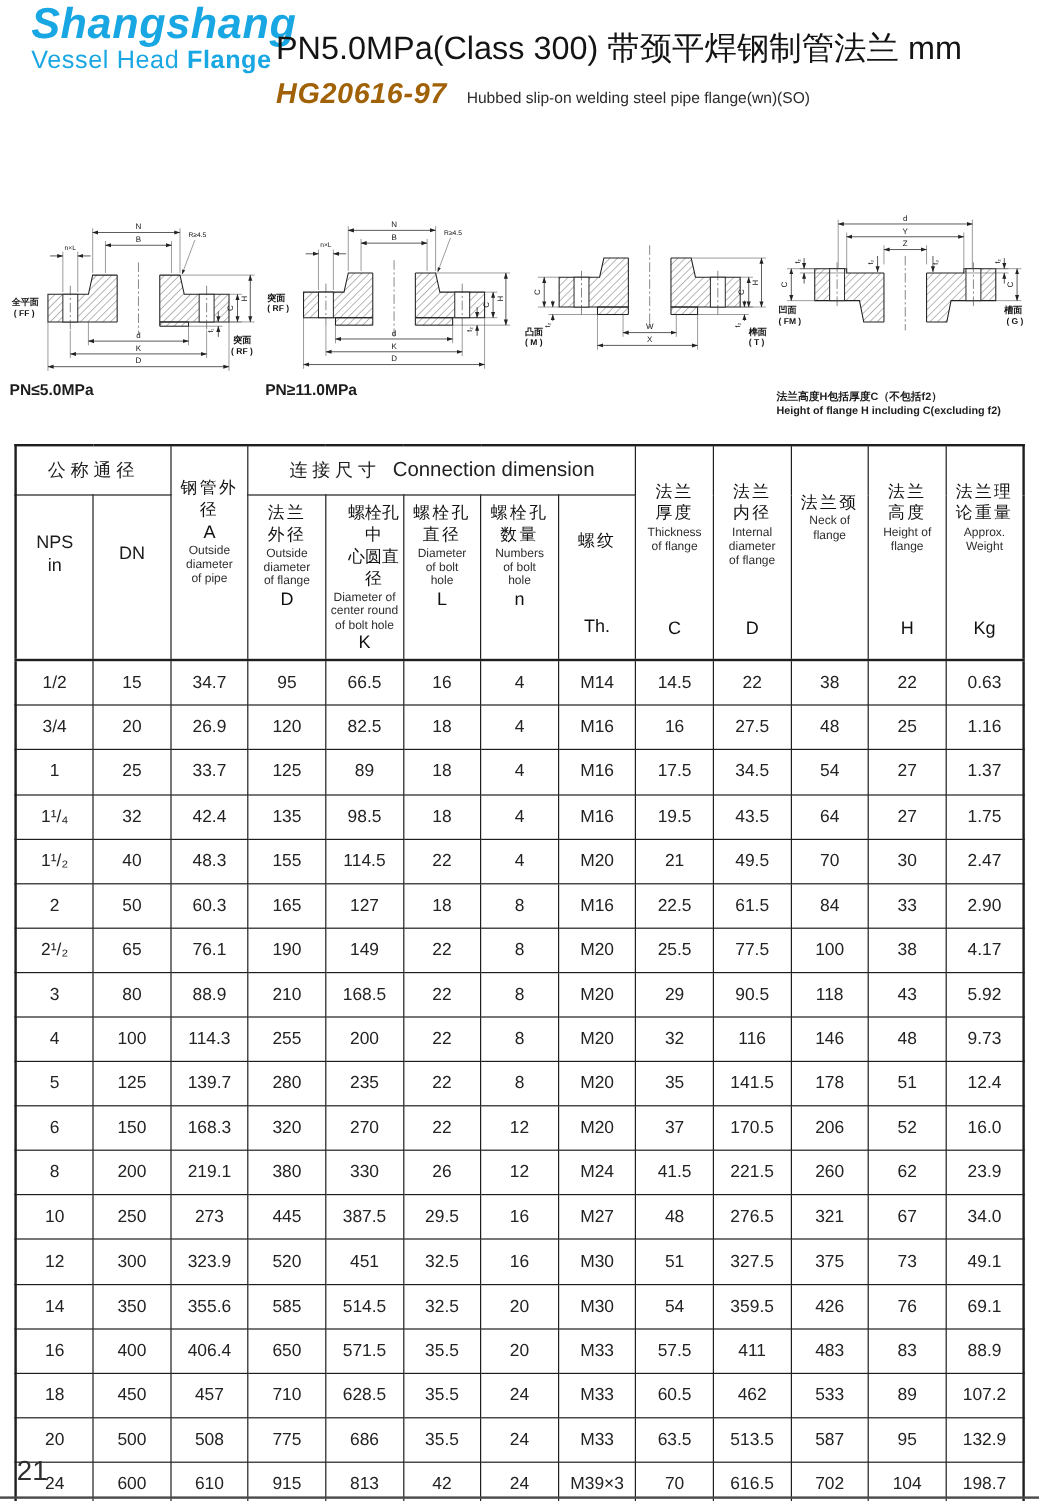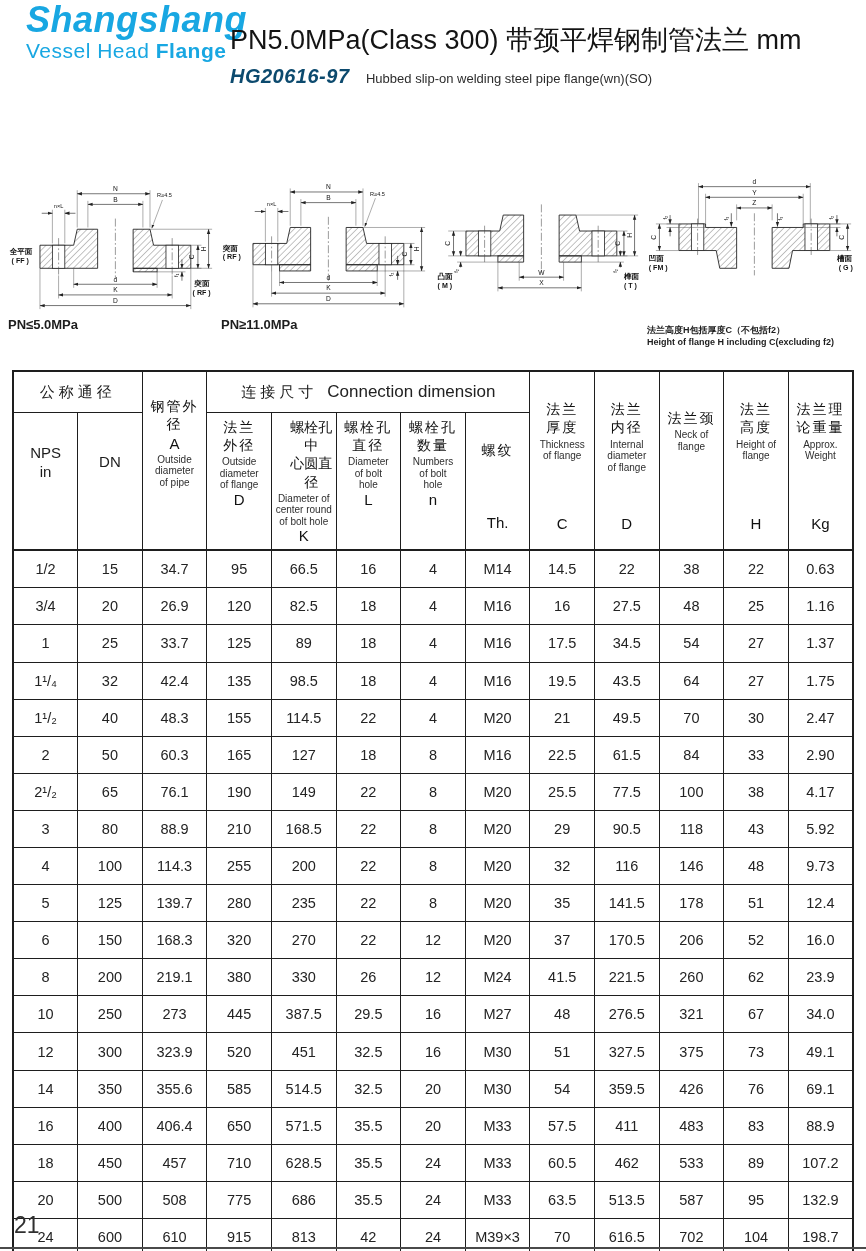--- a/index.html
+++ b/index.html
@@ -6,21 +6,21 @@
   .page{position:relative;width:866px;height:1251px;background:#ffffff;overflow:hidden;
         font-family:"Liberation Sans",sans-serif;color:#1c1c1c;}
   
   .logo{position:absolute;left:26px;top:2px;line-height:1;}
   .logo-name{font-size:36px;font-weight:bold;font-style:italic;color:#18a7e2;letter-spacing:0.5px;}
   .logo-tag{font-size:21px;color:#18a7e2;margin-top:2px;letter-spacing:0.5px;}
   .logo-tag .bold{font-weight:bold;}
   .title-block{position:absolute;left:230px;top:22px;white-space:nowrap;}
   .title{font-size:27px;color:#141414;}
   .subtitle{margin-top:7px;}
-  .std{font-style:italic;font-weight:bold;color:#0c4a6e;font-size:20px;letter-spacing:0.5px;}
+  .std{font-style:italic;font-weight:bold;color:#a16207;font-size:24px;letter-spacing:0.5px;}
   .sub-en{font-size:13px;color:#2c2c2c;margin-left:12px;}
   
   .figs{position:absolute;left:8px;top:176px;width:852px;display:flex;}
   .fig{width:25%;text-align:left;}
   .fig svg{width:100%;height:auto;display:block;}
   .figcap{font-size:13px;font-weight:bold;color:#1d1d1d;margin-top:1px;}
   .fignote{font-size:9px;font-weight:bold;color:#1d1d1d;line-height:1.35;margin-top:8px;}
   .ol{stroke:#222;stroke-width:1;fill:none;}
   .sil{stroke:#222;stroke-width:1;}
   .slot{fill:#fff;stroke:#222;stroke-width:0.9;}

